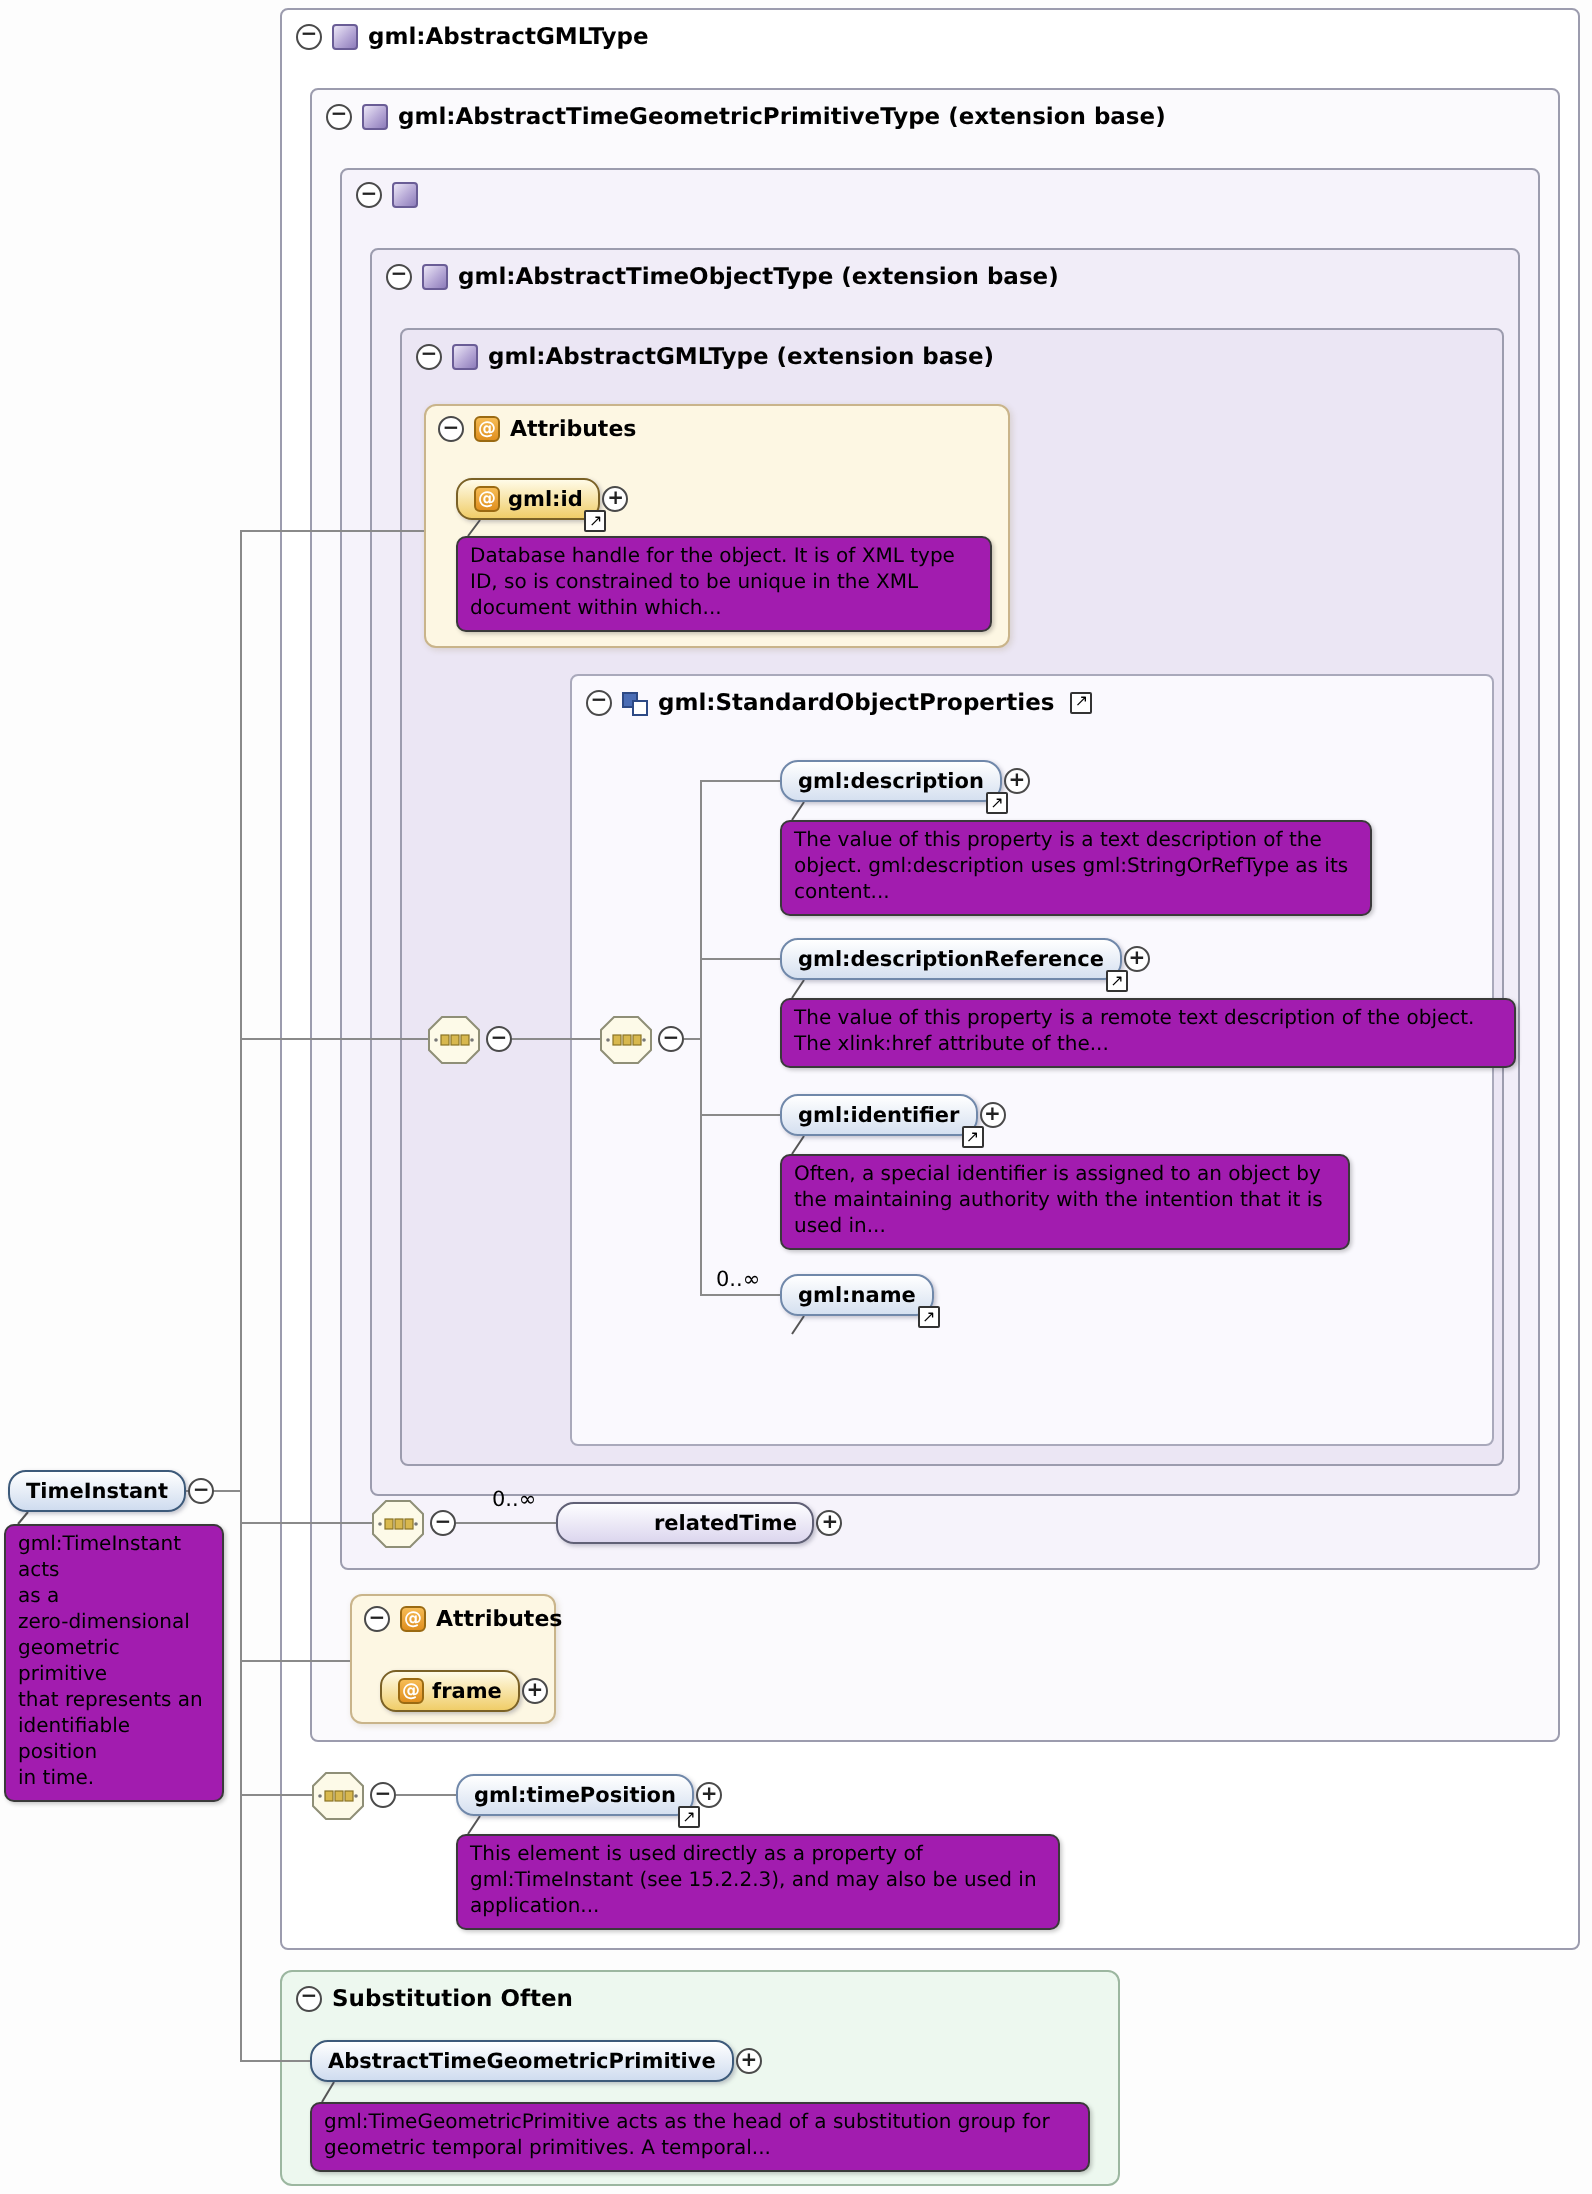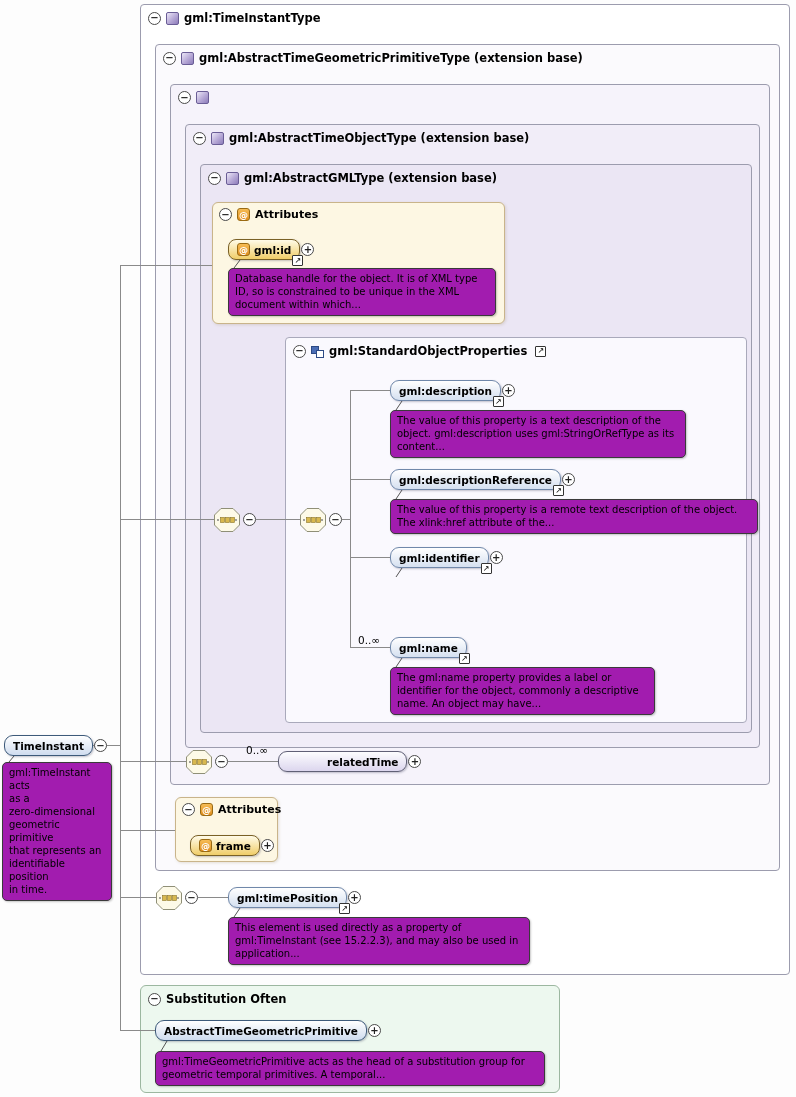--- a/index.html
+++ b/index.html
@@ -70,21 +70,21 @@
 </style>
 </head>
 <body>
 
 <div class="canvas">
 
   <div class="typebox" id="b1">
     <div class="boxheader">
       <span class="circle">−</span>
       <span class="typeicon"></span>
-      <span>gml:TimeInstantType</span>
+      <span>gml:AbstractGMLType</span>
     </div>
   </div>
   <div class="typebox" id="b2">
     <div class="boxheader">
       <span class="circle">−</span>
       <span class="typeicon"></span>
       <span>gml:AbstractTimeGeometricPrimitiveType (extension base)</span>
     </div>
   </div>
   <div class="typebox" id="b3">
@@ -240,29 +240,29 @@
   </div>
   <div class="tooltip" style="left:390px;top:499px;width:368px">The value of this property is a remote text description of the object. The xlink:href attribute of the...</div>
 
   <div class="elrow" style="left:390px;top:547px">
     <div class="element">
       <span>gml:identifier</span>
       <span class="linkicon">↗</span>
     </div>
     <span class="circle">+</span>
   </div>
+  <div class="tooltip" style="left:390px;top:577px;width:285px">Often, a special identifier is assigned to an object by the maintaining authority with the intention that it is used in...</div>
 
   <span class="card" style="left:358px;top:634px">0..∞</span>
   <div class="elrow" style="left:390px;top:637px">
     <div class="element">
       <span>gml:name</span>
       <span class="linkicon">↗</span>
     </div>
   </div>
-  <div class="tooltip" style="left:390px;top:667px;width:265px">The gml:name property provides a label or identifier for the object, commonly a descriptive name. An object may have...</div>
 
   <div class="elrow" style="left:4px;top:735px">
     <div class="element strong">
       <span>TimeInstant</span>
     </div>
     <span class="circle">−</span>
   </div>
   <div class="tooltip pre" style="left:2px;top:762px;width:110px">gml:TimeInstant acts
 as a
 zero-dimensional

